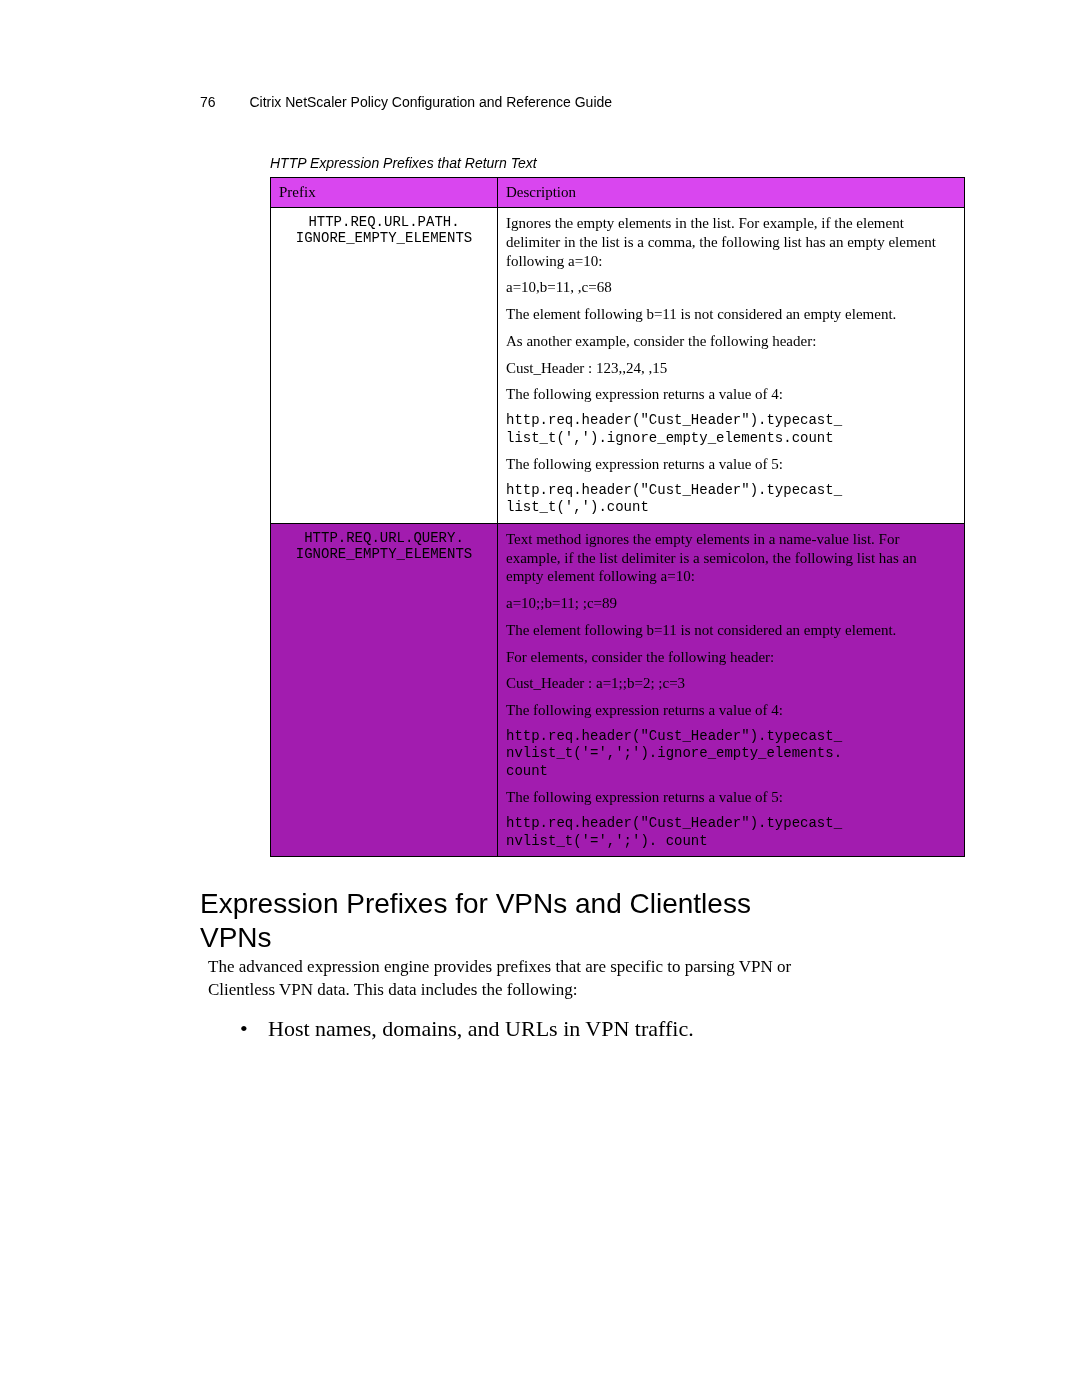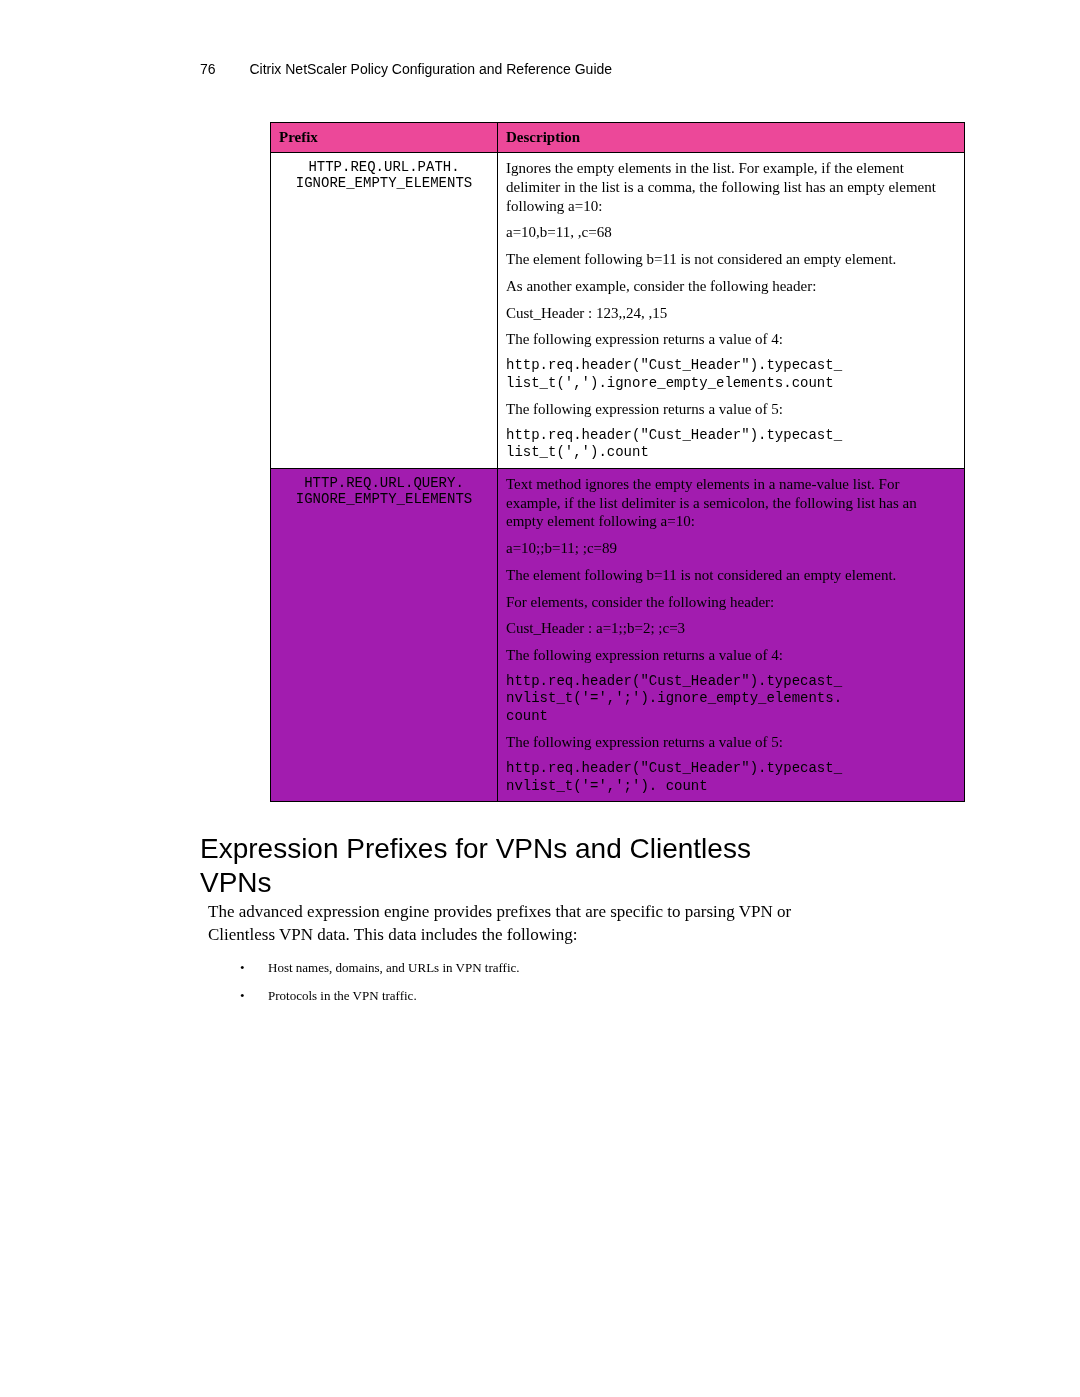--- a/index.html
+++ b/index.html
@@ -4,21 +4,21 @@
 <style>
   body {
     margin: 0;
     padding: 0;
     background: #ffffff;
     font-family: "Times New Roman", Times, serif;
     color: #000;
     width: 1080px;
   }
   .page {
-    padding: 61px 120px 100px 200px;
+    padding: 94px 120px 100px 200px;
     box-sizing: border-box;
     width: 926px;
   }
   .running-header {
     font-family: Arial, Helvetica, sans-serif;
     font-size: 14px;
     color: #000;
     margin-bottom: 45px;
   }
   .running-header .pagenum {
@@ -41,22 +41,22 @@
   table.prefix-table th,
   table.prefix-table td {
     border: 1px solid #000;
     padding: 6px 8px;
     vertical-align: top;
     font-size: 15px;
     text-align: left;
   }
   table.prefix-table th {
     font-family: "Times New Roman", Times, serif;
-    font-weight: bold;
-    background: #ec4899;
+    font-weight: normal;
+    background: #d946ef;
   }
   table.prefix-table td.prefix-cell {
     font-family: "Courier New", Courier, monospace;
     font-size: 14px;
     width: 210px;
     word-break: break-word;
     text-align: center;
   }
   table.prefix-table tr.row-even td {
     background: #a21caf;
@@ -83,21 +83,21 @@
     font-size: 17px;
     line-height: 1.35;
     margin: 0 0 12px 8px;
   }
   ul.bullets {
     list-style: none;
     padding: 0;
     margin: 0 0 0 40px;
   }
   ul.bullets li {
-    font-size: 13px;
+    font-size: 22px;
     line-height: 1.4;
     margin-bottom: 10px;
     position: relative;
     padding-left: 28px;
   }
   ul.bullets li::before {
     content: "•";
     position: absolute;
     left: 0;
     top: 0;
@@ -106,20 +106,21 @@
 </head>
 <body>
 
 <div class="page">
 
   <div class="running-header">
     <span class="pagenum">76</span>
     <span>Citrix NetScaler Policy Configuration and Reference Guide</span>
   </div>
 
+  <div class="table-caption">HTTP Expression Prefixes that Return Text</div>
 
   <table class="prefix-table">
     <thead>
       <tr>
         <th>Prefix</th>
         <th>Description</th>
       </tr>
     </thead>
     <tbody>
       <tr>
@@ -171,16 +172,15 @@
       </tr>
     </tbody>
   </table>
 
   <h2 class="section-heading">Expression Prefixes for VPNs and Clientless VPNs</h2>
 
   <p class="body">The advanced expression engine provides prefixes that are specific to parsing VPN or Clientless VPN data. This data includes the following:</p>
 
   <ul class="bullets">
     <li>Host names, domains, and URLs in VPN traffic.</li>
-    <li>Protocols in the VPN traffic.</li>
   </ul>
 
 </div>
 
 </body></html>

